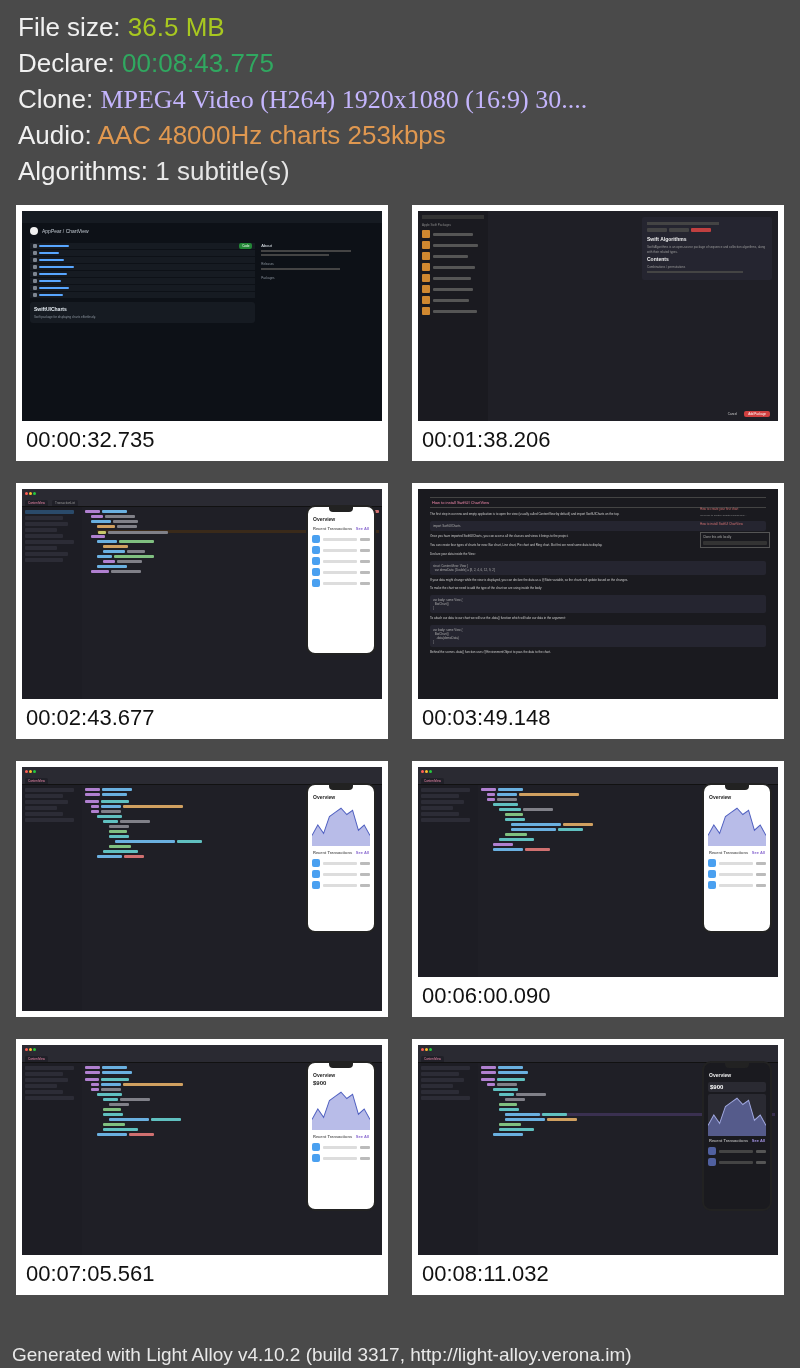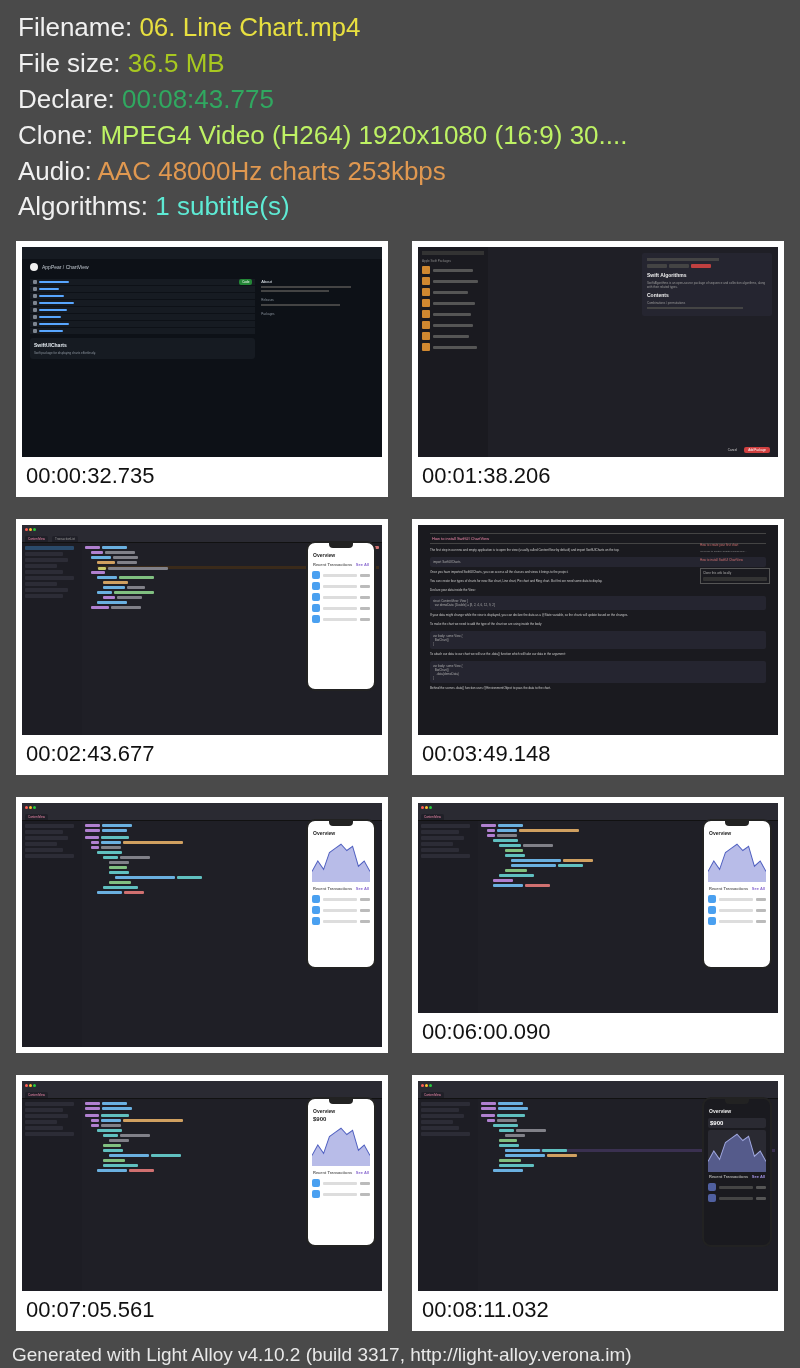--- a/index.html
+++ b/index.html
@@ -15,23 +15,23 @@
   }
   .info-row {
     font-size: 26px;
     line-height: 1.38;
     color: #f0f0f0;
   }
   .info-row .label { color: #f0f0f0; }
   .val-filename { color: #e8e040; }
   .val-filesize { color: #a8c820; }
   .val-duration { color: #30a860; }
-  .val-video { color: #bef264; }
+  .val-video { color: #c4b5fd; font-family: Liberation Serif, serif; }
   .val-audio { color: #e09850; }
-  .val-additional { color: #5eead4; }
+  .val-additional { color: #e5e5e5; }
 
   .grid {
     display: grid;
     grid-template-columns: repeat(2, 372px);
     grid-auto-rows: 256px;
     gap: 22px 24px;
     padding: 8px 16px 8px 16px;
   }
   .thumb {
     background: #ffffff;
@@ -153,23 +153,20 @@
     color: #e8e8e8;
   }
 
   
   .areasvg { width:100%; height:100%; }
 </style>
 </head>
 <body>
 
 <div class="info-panel">
-  <div class="info-row">
-    <span class="label">Filename: </span><span class="val-filename">06. Line Chart.mp4</span>
-  </div>
   <div class="info-row">
     <span class="label">File size: </span><span class="val-filesize">36.5 MB</span>
   </div>
   <div class="info-row">
     <span class="label">Declare: </span><span class="val-duration">00:08:43.775</span>
   </div>
   <div class="info-row">
     <span class="label">Clone: </span><span class="val-video">MPEG4 Video (H264) 1920x1080 (16:9) 30....</span>
   </div>
   <div class="info-row">

